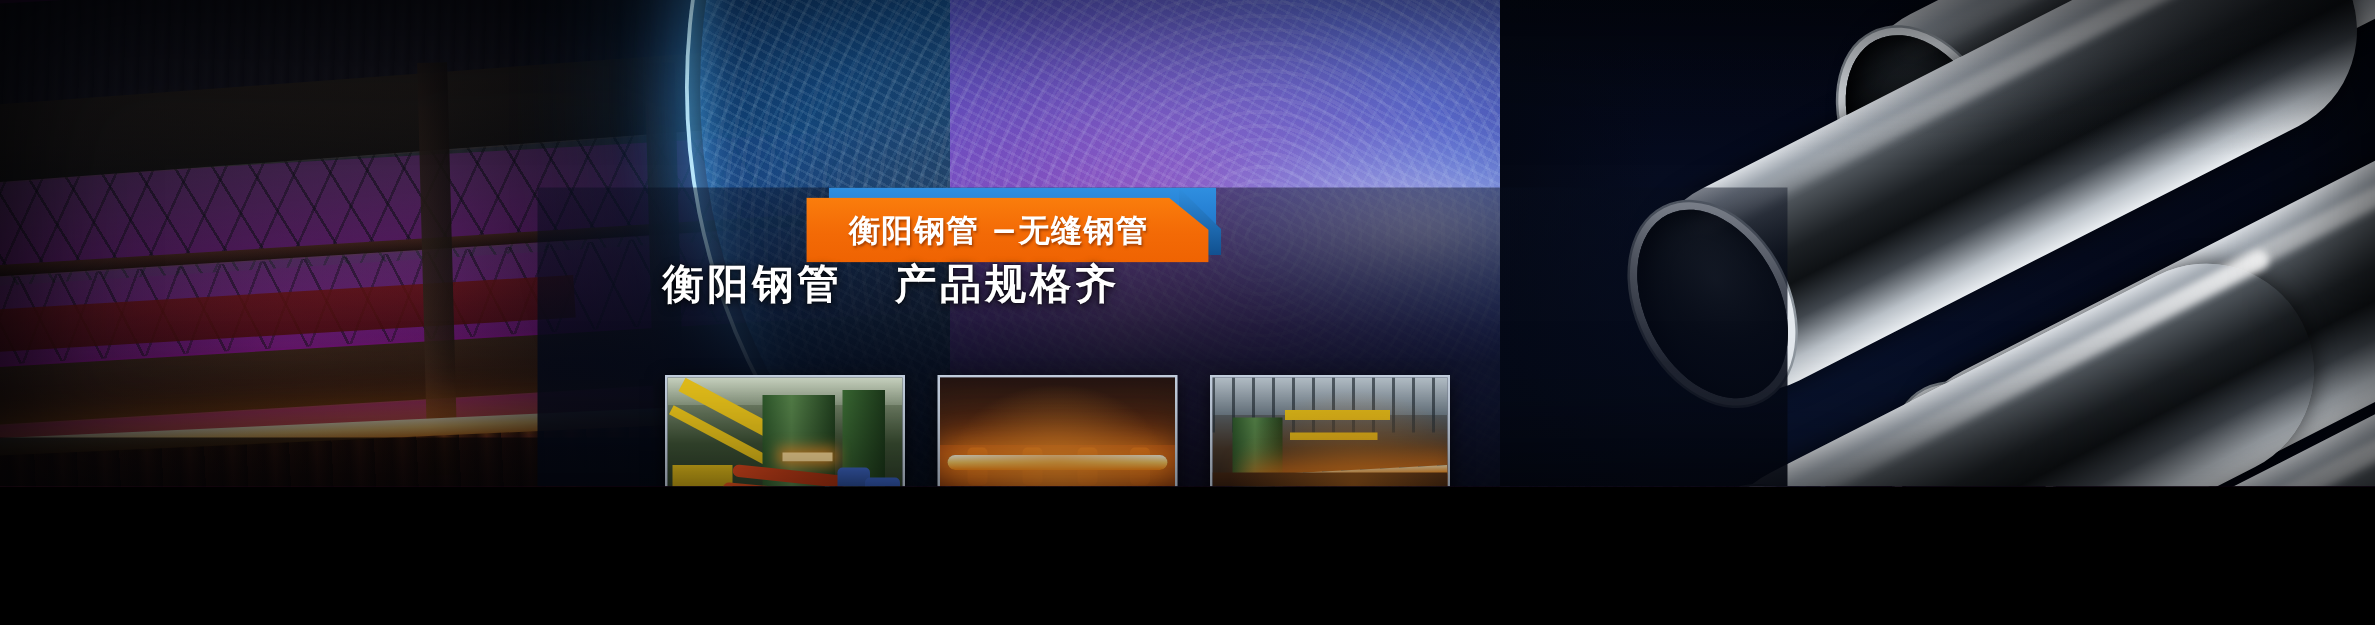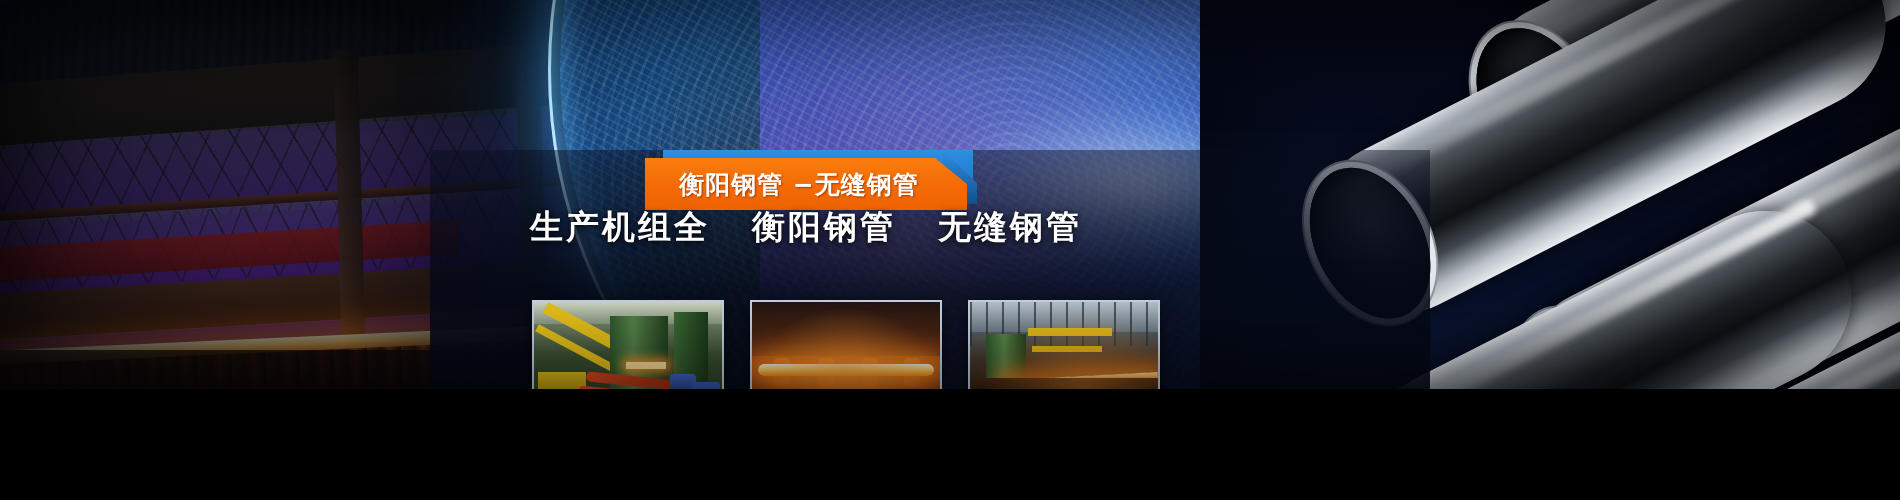--- a/index.html
+++ b/index.html
@@ -2,21 +2,21 @@
 <html><head>
 <meta charset="utf-8">
 <style>
   html,body{margin:0;padding:0;background:#000;}
   body{font-family:"Liberation Sans","DejaVu Sans",sans-serif;}
 
   .banner{
     position:relative;
     width:1900px;height:389px;
     overflow:hidden;
-    background:#4c1d95;
+    background:#a21caf;
   }
 
   
   .factory{
     position:absolute;left:0;top:0;width:760px;height:500px;
     background:
       
       linear-gradient(170deg,rgba(70,80,95,.00) 0%,rgba(70,80,95,.00) 100%);
     overflow:hidden;
   }
@@ -307,23 +307,22 @@
 
   <div class="badge-wrap">
     <div class="badge-ribbon"></div>
     <div class="badge-ribbon-tip"></div>
     <div class="badge">
       <span class="badge-text">衡阳钢管 −无缝钢管</span>
     </div>
   </div>
 
   <div class="headline">
-    <span>生产机组全</span>
     <span>衡阳钢管</span>
-    <span>无缝钢管</span>
+    <span>产品规格齐</span>
   </div>
 
   <div class="thumbs">
     <div class="thumb t1">
       <div class="roof"></div>
       <div class="y-stair"></div>
       <div class="g-frame"></div>
       <div class="g-frame2"></div>
       <div class="hot"></div>
       <div class="yel"></div>

